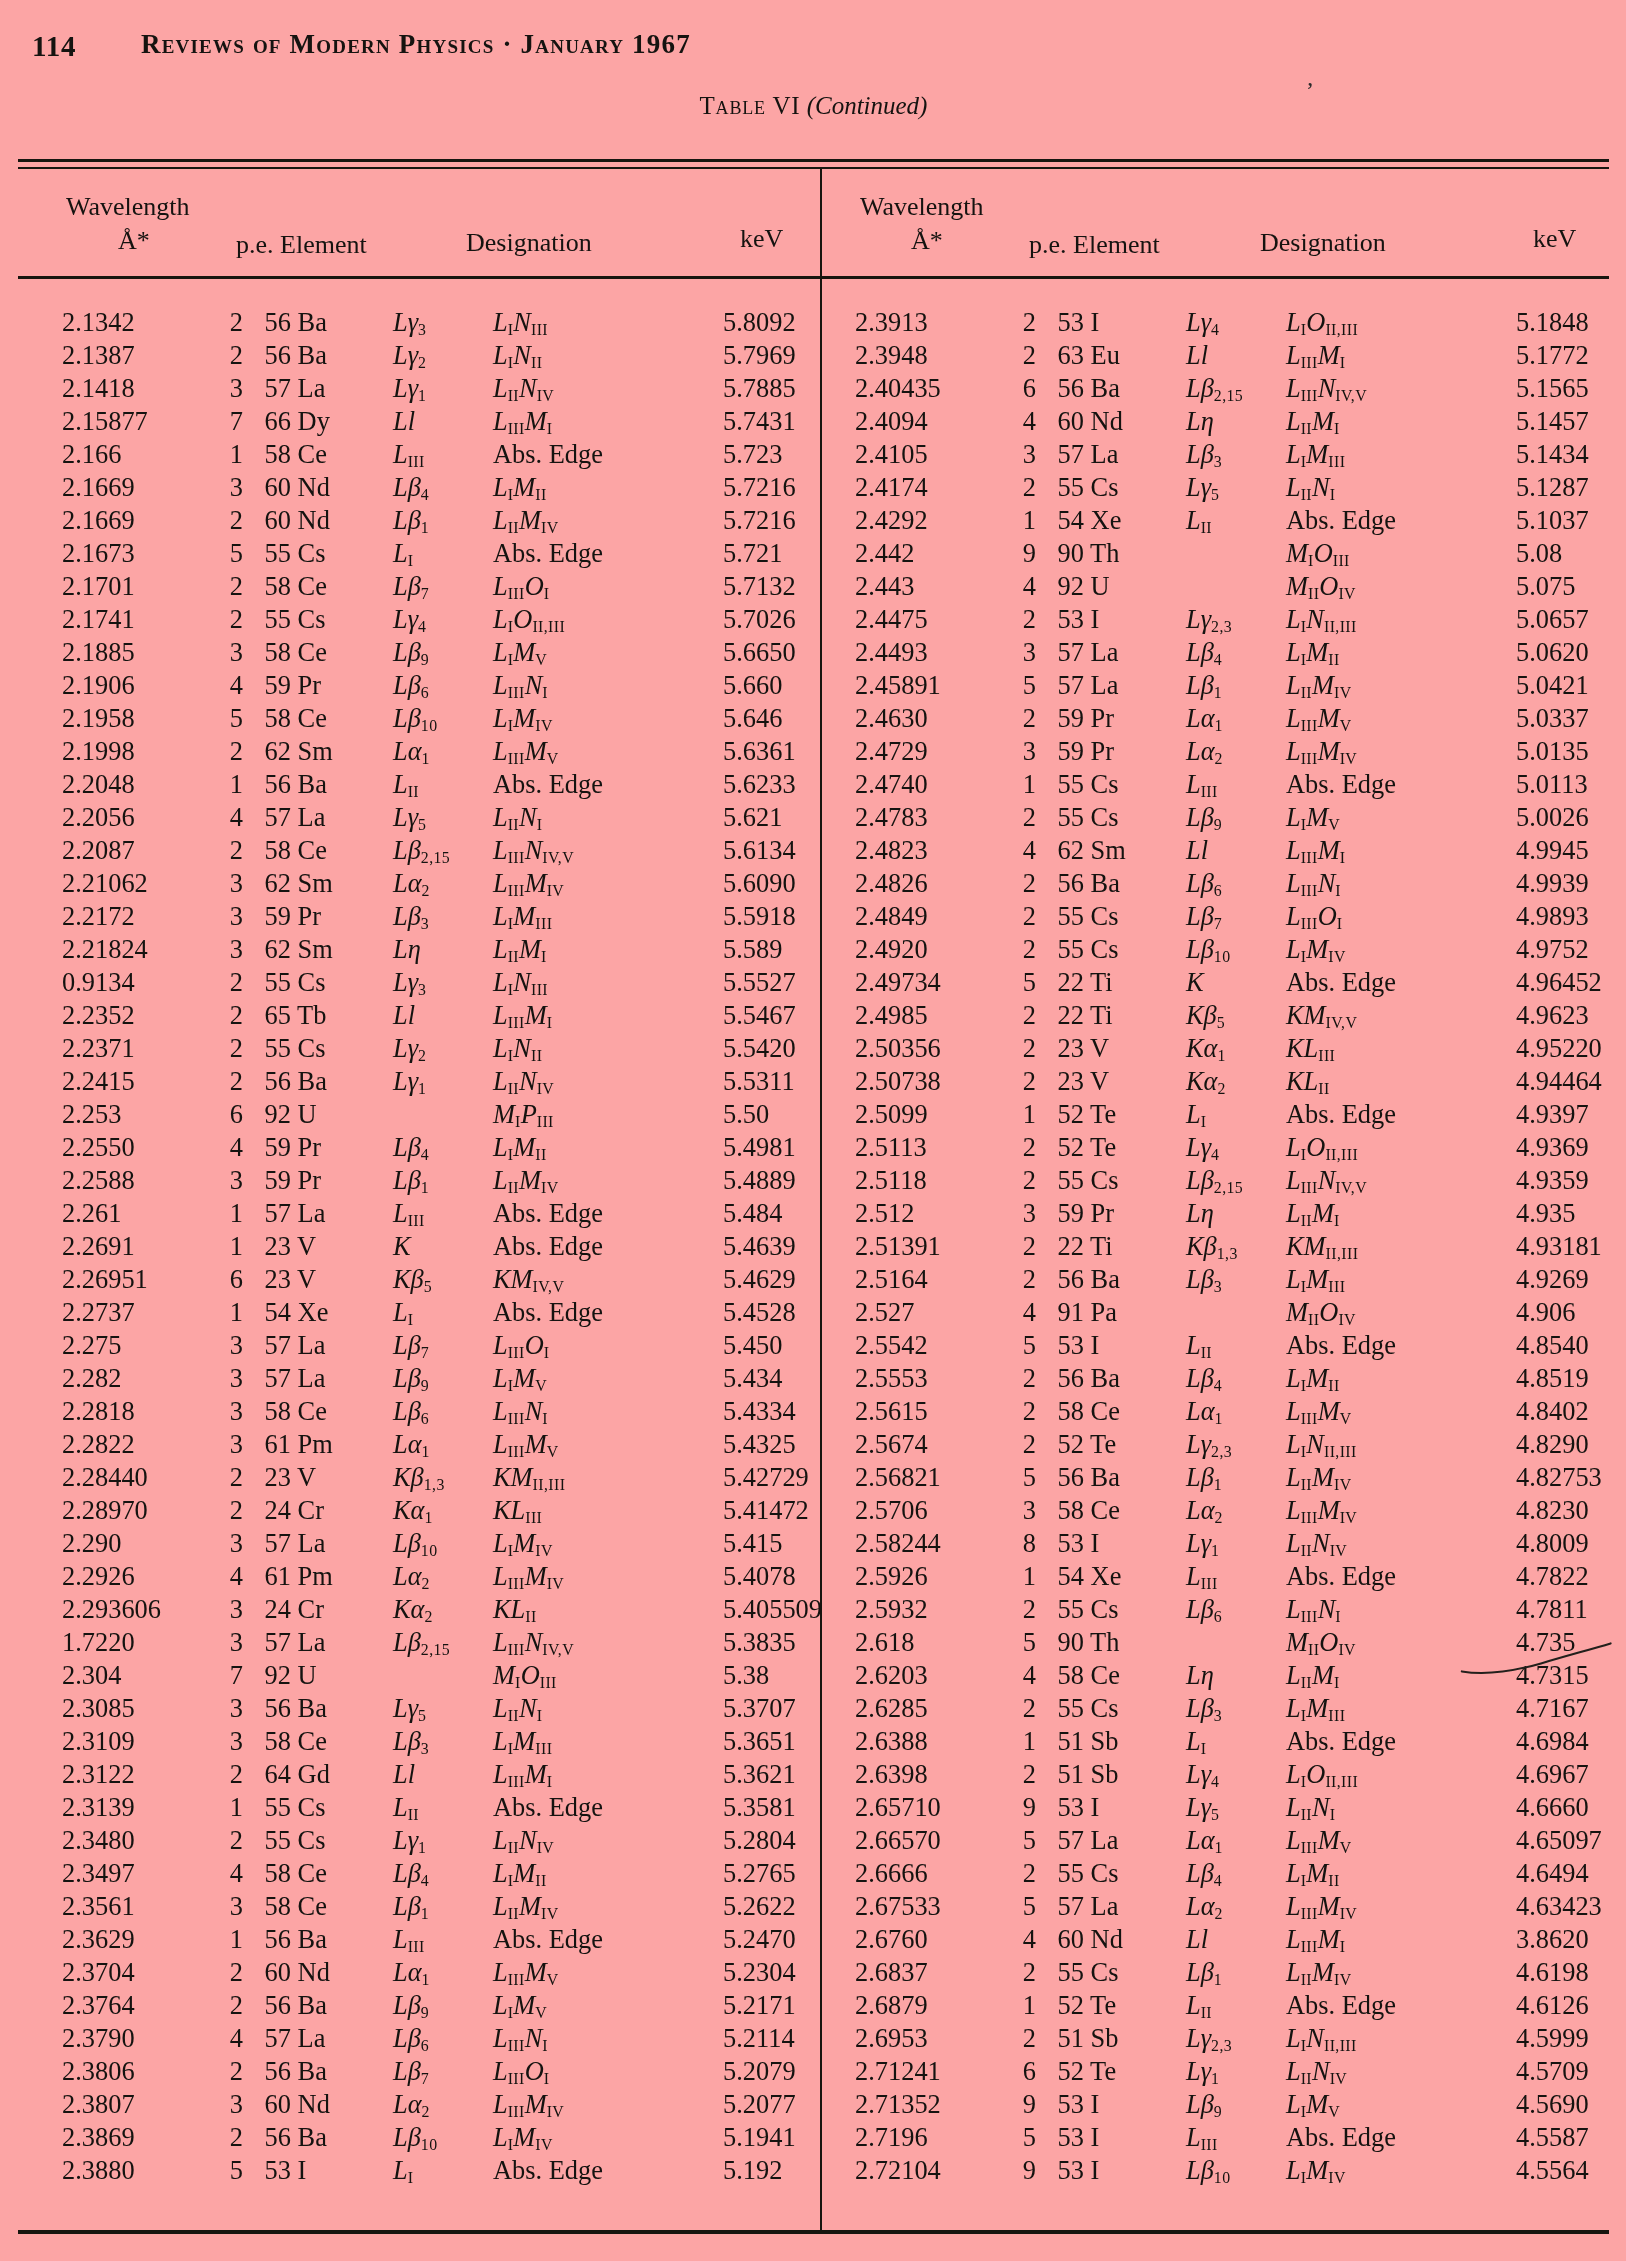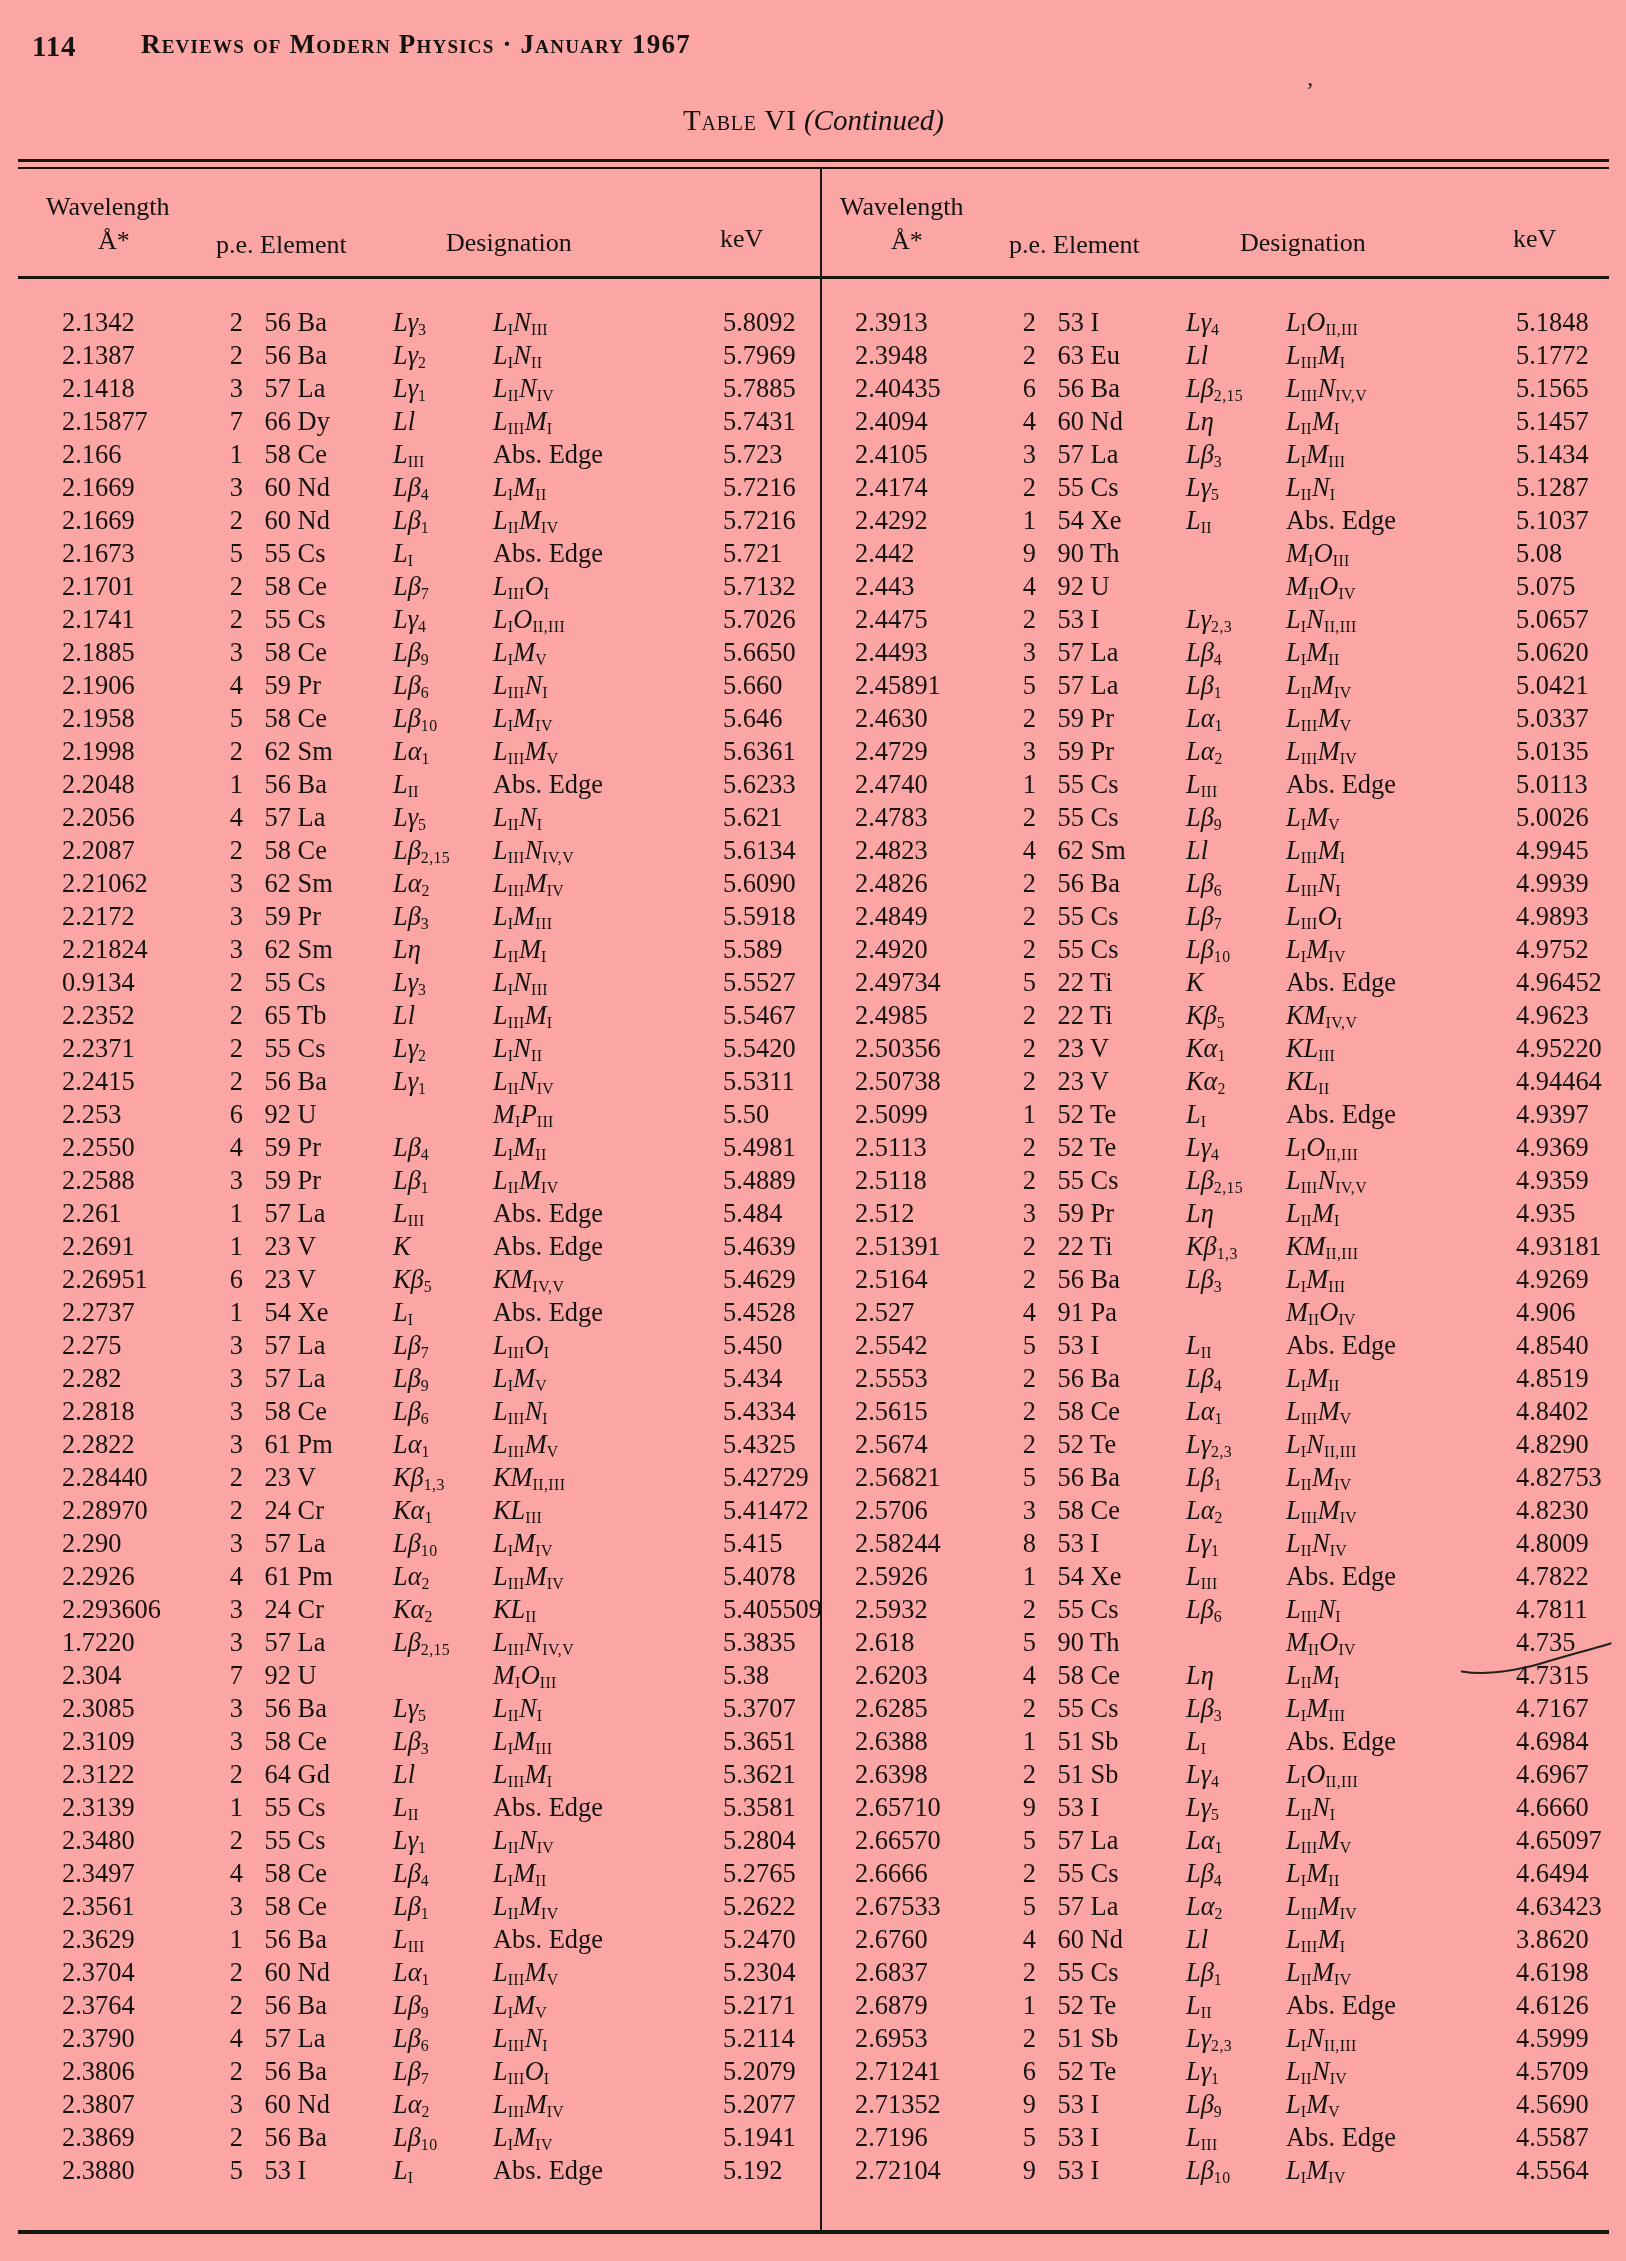--- a/index.html
+++ b/index.html
@@ -16,41 +16,41 @@
     position:absolute;left:32px;top:30px;
     font-size:29px;font-weight:700;letter-spacing:0.8px;
   }
   .journal{
     position:absolute;left:141px;top:29px;
     font-size:27px;font-weight:700;
     font-variant:small-caps;letter-spacing:1.2px;
   }
   
   .caption{
-    position:absolute;left:0;top:104px;width:100%;
-    text-align:center;font-size:29px;
+    position:absolute;left:0;top:92px;width:100%;
+    text-align:center;font-size:25px;
   }
   .cap-title{font-variant:small-caps;letter-spacing:0.8px;}
   .cap-cont{font-style:italic;}
   .speck{
     position:absolute;left:1306px;top:77px;
     font-size:24px;color:#2a2a2a;
   }
   
   .hrule{position:absolute;left:17.6px;width:1591px;background:#17150f;}
   .r-top1{top:159px;height:3.2px;}
   .r-top2{top:167px;height:2.4px;}
   .r-head{top:276px;height:3.2px;}
   .r-bottom{top:2230px;height:4px;}
   .vrule{
     position:absolute;left:820px;top:167px;width:2.4px;height:2067px;
     background:#17150f;
   }
   
-  .colhead{position:absolute;font-size:26px;white-space:nowrap;}
+  .colhead{position:absolute;font-size:26px;white-space:nowrap;margin-left:20px;}
   .ch-wavelength-l{left:46px;top:192px;}
   .ch-unit-l{left:98px;top:226px;}
   .ch-pe-l{left:216px;top:230px;}
   .ch-des-l{left:446px;top:228px;}
   .ch-kev-l{left:720px;top:224px;}
   .ch-wavelength-r{left:840px;top:192px;}
   .ch-unit-r{left:891px;top:226px;}
   .ch-pe-r{left:1009px;top:230px;}
   .ch-des-r{left:1240px;top:228px;}
   .ch-kev-r{left:1513px;top:224px;}

